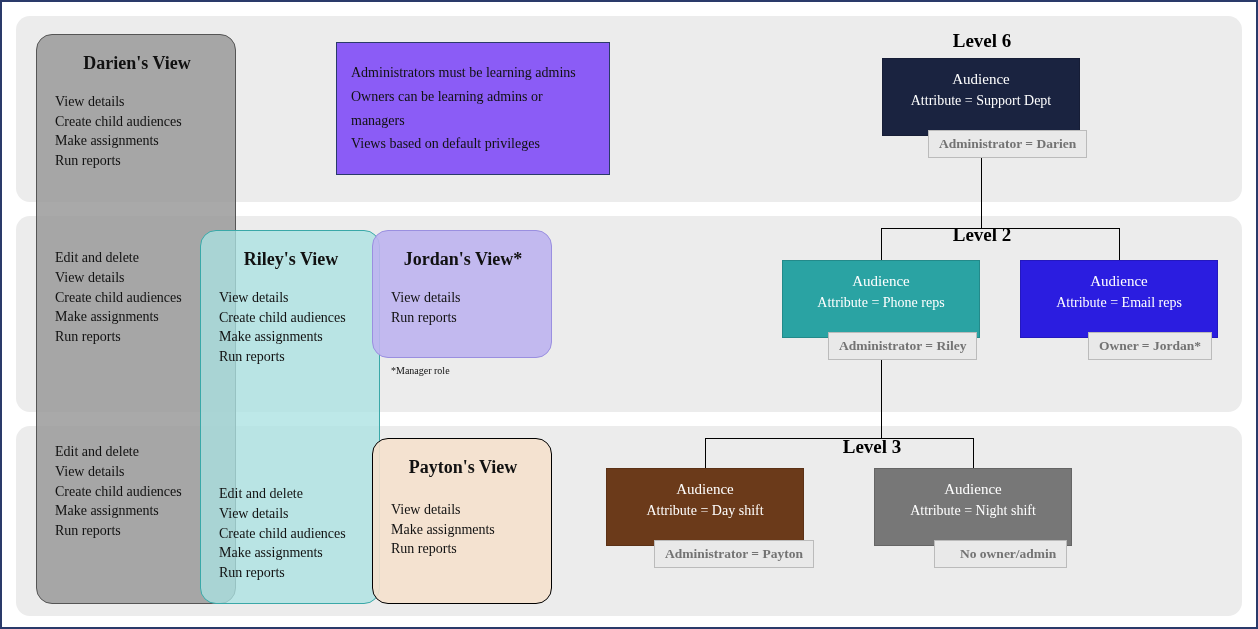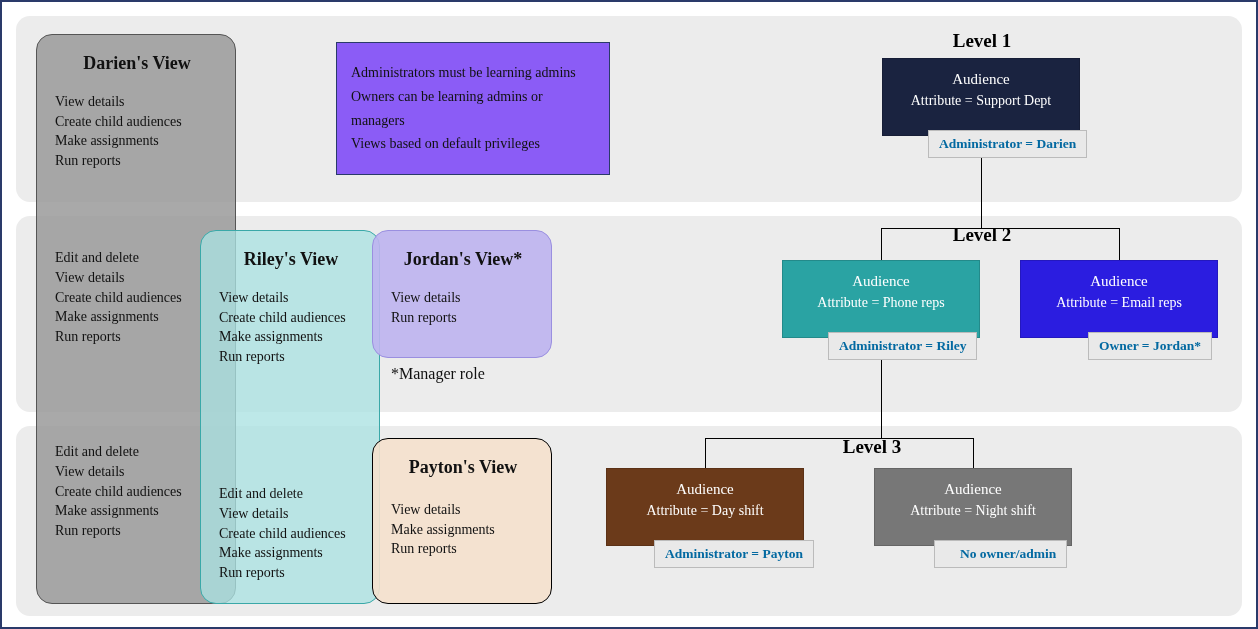--- a/index.html
+++ b/index.html
@@ -53,21 +53,21 @@
   .riley {
     left: 198px; top: 228px; width: 180px; height: 374px;
     background: rgba(170,225,225,0.78);
     border: 1px solid #3aa8a8;
   }
   .jordan {
     left: 370px; top: 228px; width: 180px; height: 128px;
     background: rgba(190,180,240,0.9);
     border: 1px solid #9a8fe0;
   }
-  .jordan .note { font-size: 16px; margin-top: 38px; }
+  .jordan .note { font-size: 10px; margin-top: 38px; }
   .payton {
     left: 370px; top: 436px; width: 180px; height: 166px;
     background: rgba(245,225,205,0.9);
     border: 1px solid #000000;
   }
 
   
   .rules {
     position: absolute;
     left: 334px; top: 40px;
@@ -109,21 +109,21 @@
   .day     { left: 604px; top: 466px; width: 198px; height: 78px; background: #6b3a1a; }
   .night   { left: 872px; top: 466px; width: 198px; height: 78px; background: #777; }
 
   
   .tag {
     position: absolute;
     background: #e9e9e9;
     border: 1px solid #bbb;
     font-size: 13.5px;
     font-weight: bold;
-    color: #0369a1;
+    color: #737373;
     padding: 5px 10px;
     white-space: nowrap;
   }
   .t-support { left: 926px; top: 128px; }
   .t-phone   { left: 826px; top: 330px; }
   .t-email   { left:1086px; top: 330px; }
   .t-day     { left: 652px; top: 538px; }
   .t-night   { left: 932px; top: 538px; padding-left: 25px; }
 
   
@@ -139,21 +139,21 @@
   <div class="band b1"></div>
   <div class="band b2"></div>
   <div class="band b3"></div>
 
   <div class="rules">
     <div>Administrators must be learning admins</div>
     <div>Owners can be learning admins or managers</div>
     <div>Views based on default privileges</div>
   </div>
 
-  <div class="level-label lv1">Level 1</div>
+  <div class="level-label lv1">Level 6</div>
   <div class="level-label lv2">Level 2</div>
   <div class="level-label lv3">Level 3</div>
 
   <div class="v" style="left:979px; top:154px; height:72px;"></div>
   <div class="h" style="left:879px; top:226px; width:238px;"></div>
   <div class="v" style="left:879px; top:226px; height:32px;"></div>
   <div class="v" style="left:1117px; top:226px; height:32px;"></div>
 
   <div class="v" style="left:879px; top:356px; height:80px;"></div>
   <div class="h" style="left:703px; top:436px; width:268px;"></div>

